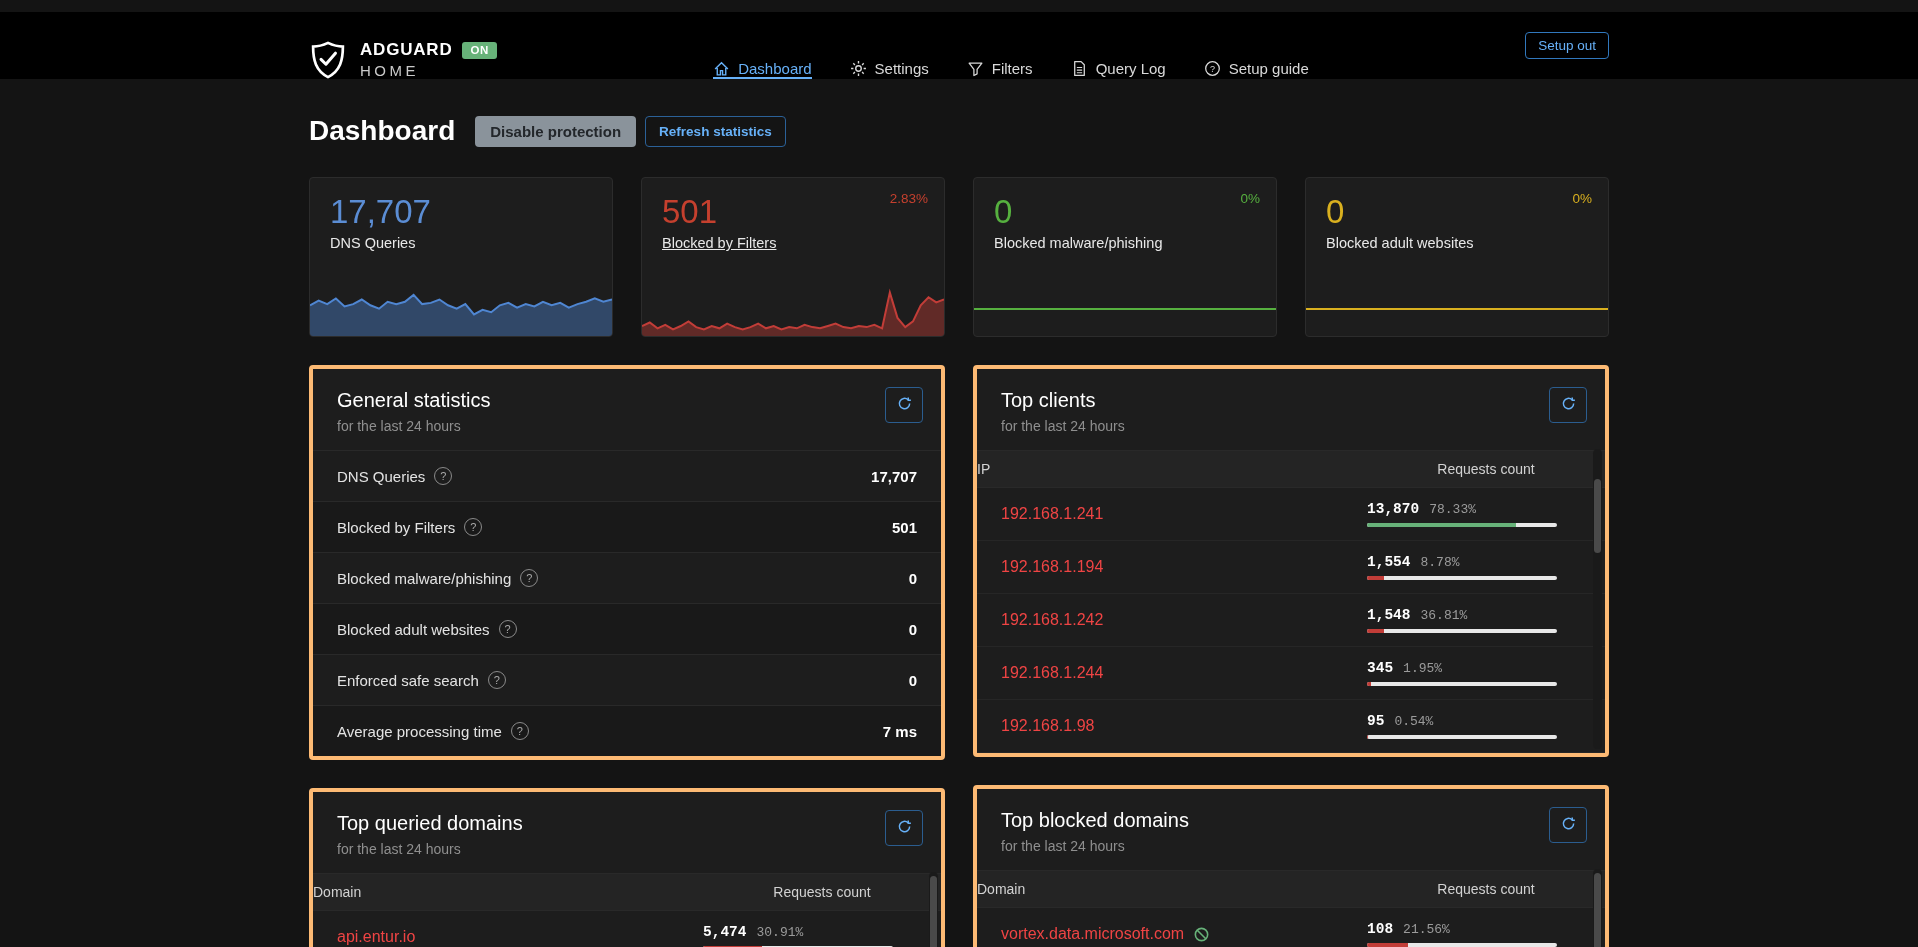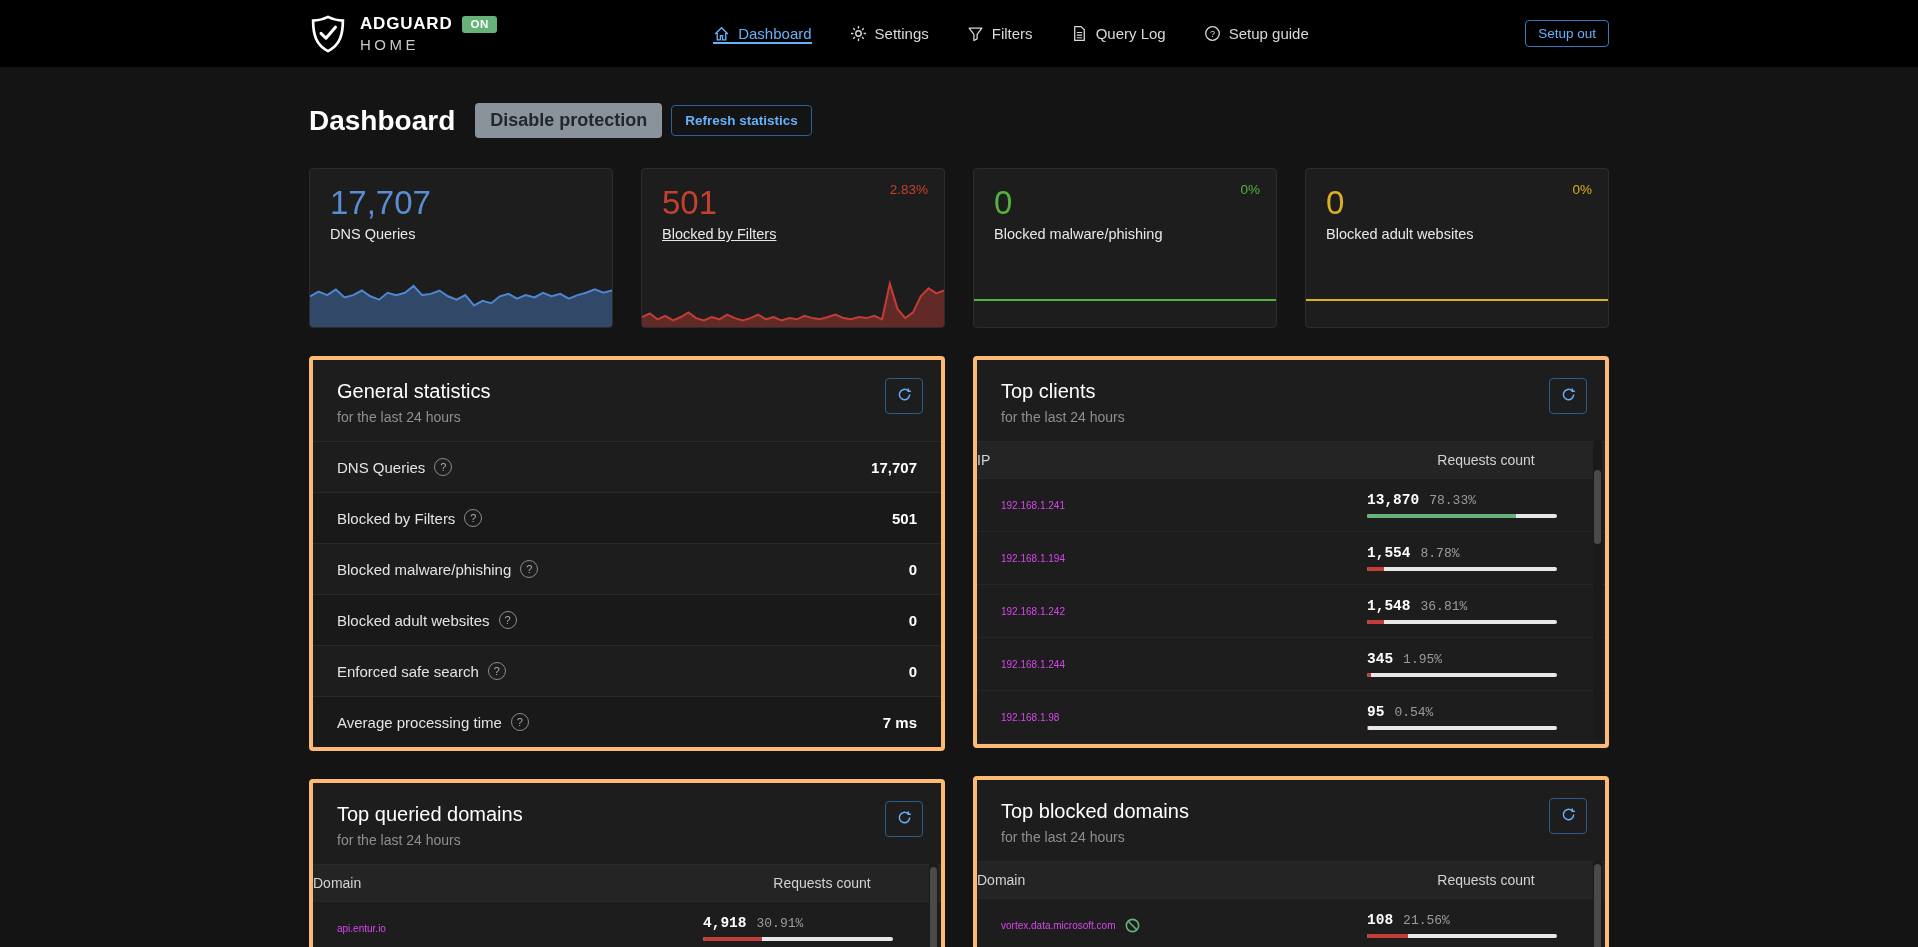--- a/index.html
+++ b/index.html
@@ -6,21 +6,21 @@
   html,body { background:#141414; }
   body {
     width:1918px; height:947px; overflow:hidden;
     font-family:"Liberation Sans", sans-serif;
     color:#e6e6e6;
   }
   .shell { width:1300px; margin:0 auto; }
 
   
   header { height:67px; background:#000; }
-  .header-inner { width:1300px; margin:0 auto; height:100%; display:flex; align-items:center; }
+  .header-inner { width:1300px; margin:12px auto; height:100%; display:flex; align-items:flex-end; }
   .brand { display:flex; align-items:center; gap:13px; }
   .logo { width:38px; height:38px; display:flex; }
   .brand-row { display:flex; align-items:center; }
   .brand-name { font-size:17px; font-weight:700; color:#fff; letter-spacing:.8px; }
   .on-badge { margin-left:10px; background:#67b279; color:#fff; font-size:11.5px; font-weight:700;
               padding:2.5px 8px; border-radius:3px; letter-spacing:.5px; }
   .brand-sub { font-size:15px; letter-spacing:3.5px; color:#c9c9c9; margin-top:2px; }
   nav { flex:1; display:flex; justify-content:center; gap:38px; align-items:stretch; }
   .nav-item { display:flex; align-items:center; gap:8px; color:#d9d9d9; font-size:15px;
               cursor:pointer; border-bottom:2px solid transparent; padding-top:2px; text-decoration:none; }
@@ -28,21 +28,21 @@
   .nav-icon { display:flex; width:17px; height:17px; }
   .nav-icon svg { width:100%; height:100%; }
   .signout { align-self:center; background:transparent; border:1px solid #3178bd; color:#67b1f8;
              font-size:13.5px; padding:5px 12px; border-radius:4px; cursor:pointer;
              font-family:inherit; }
 
   
   main { padding-top:36px; }
   .title-row { display:flex; align-items:center; }
   h1 { font-size:28px; font-weight:600; color:#fff; margin-right:20px; }
-  .btn-gray { background:#8a939b; color:#23272b; font-size:18px; font-weight:700;
+  .btn-gray { background:#8a939b; color:#23272b; font-size:15px; font-weight:700;
               padding:7px 15px; border:none; border-radius:4px; cursor:pointer; margin-right:9px;
               font-family:inherit; }
   .btn-blue-outline { background:transparent; color:#67b1f8; border:1px solid #2b6198;
               font-size:13.5px; font-weight:700; padding:7px 13px; border-radius:4px; cursor:pointer;
               font-family:inherit; }
 
   
   .stats-grid { margin-top:30px; display:grid; grid-template-columns:repeat(4,1fr); gap:28px; }
   .stat-card { position:relative; height:160px; background:#1d1d1d; border:1px solid #2c2c2c;
                border-radius:4px; overflow:hidden; }
@@ -76,21 +76,21 @@
                cursor:pointer; flex:none; }
   .srow-value { margin-left:auto; font-weight:700; color:#fff; }
 
   
   .thead { display:flex; background:#242424; border-top:1px solid #292929; border-bottom:1px solid #292929;
            height:38px; align-items:center; color:#d2d2d2; font-size:14px; }
   .th-left { flex:1; }
   .th-right { width:238px; text-align:center; }
   .trow { display:flex; align-items:center; padding:13px 24px; border-bottom:1px solid #262626; }
   .trow:last-child { border-bottom:none; }
-  .trow-key { flex:1; font-size:10px; color:#d946ef; display:flex; align-items:center; gap:9px; }
+  .trow-key { flex:1; font-size:16px; color:#ef4444; display:flex; align-items:center; gap:9px; }
   .trow-data { width:214px;font-family:Liberation Mono, monospace; }
   .count-line { display:flex; align-items:baseline; gap:10px; }
   .count { font-size:14.5px; font-weight:700; color:#fff; }
   .pct { font-size:13px; color:#9b9b9b; }
   .bar { margin-top:6px; width:190px; height:4px; border-radius:2px; background:#e8e8e8; overflow:hidden; }
   .bar-fill { height:100%; }
   .blocked-icon { width:17px; height:17px; display:flex; color:#67b279; }
   .blocked-icon svg { width:100%; height:100%; }
 
   
@@ -294,21 +294,21 @@
               </svg></span>
         </button>
         <div class="thead">
           <div class="th-left">Domain</div>
           <div class="th-right">Requests count</div>
         </div>
         <div class="trow">
           <div class="trow-key">api.entur.io</div>
           <div class="trow-data">
             <div class="count-line">
-              <span class="count">4,918</span>
+              <span class="count">5,474</span>
               <span class="pct">30.91%</span>
             </div>
             <div class="bar">
               <div class="bar-fill" style="background: rgb(194, 61, 56); width: 30.91%;"></div>
             </div>
           </div>
         </div>
         <div class="scrollbar">
             <div class="scroll-thumb thumb-bottom"></div>
           </div>

